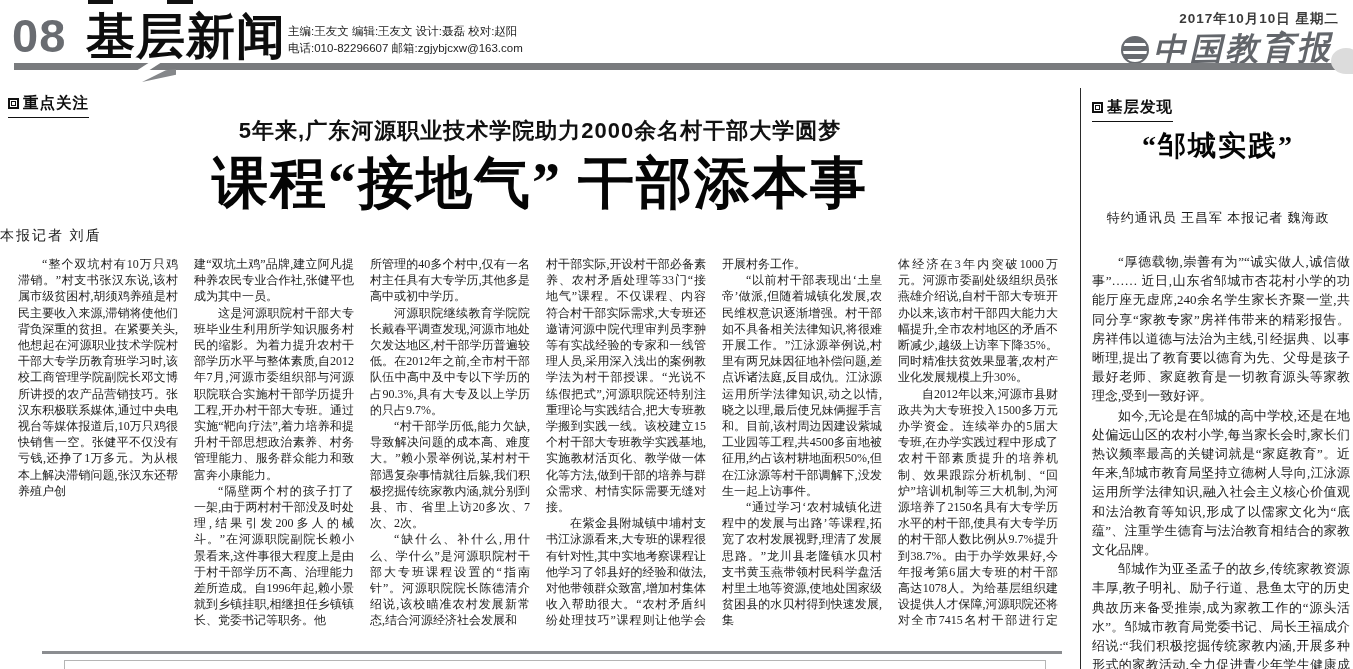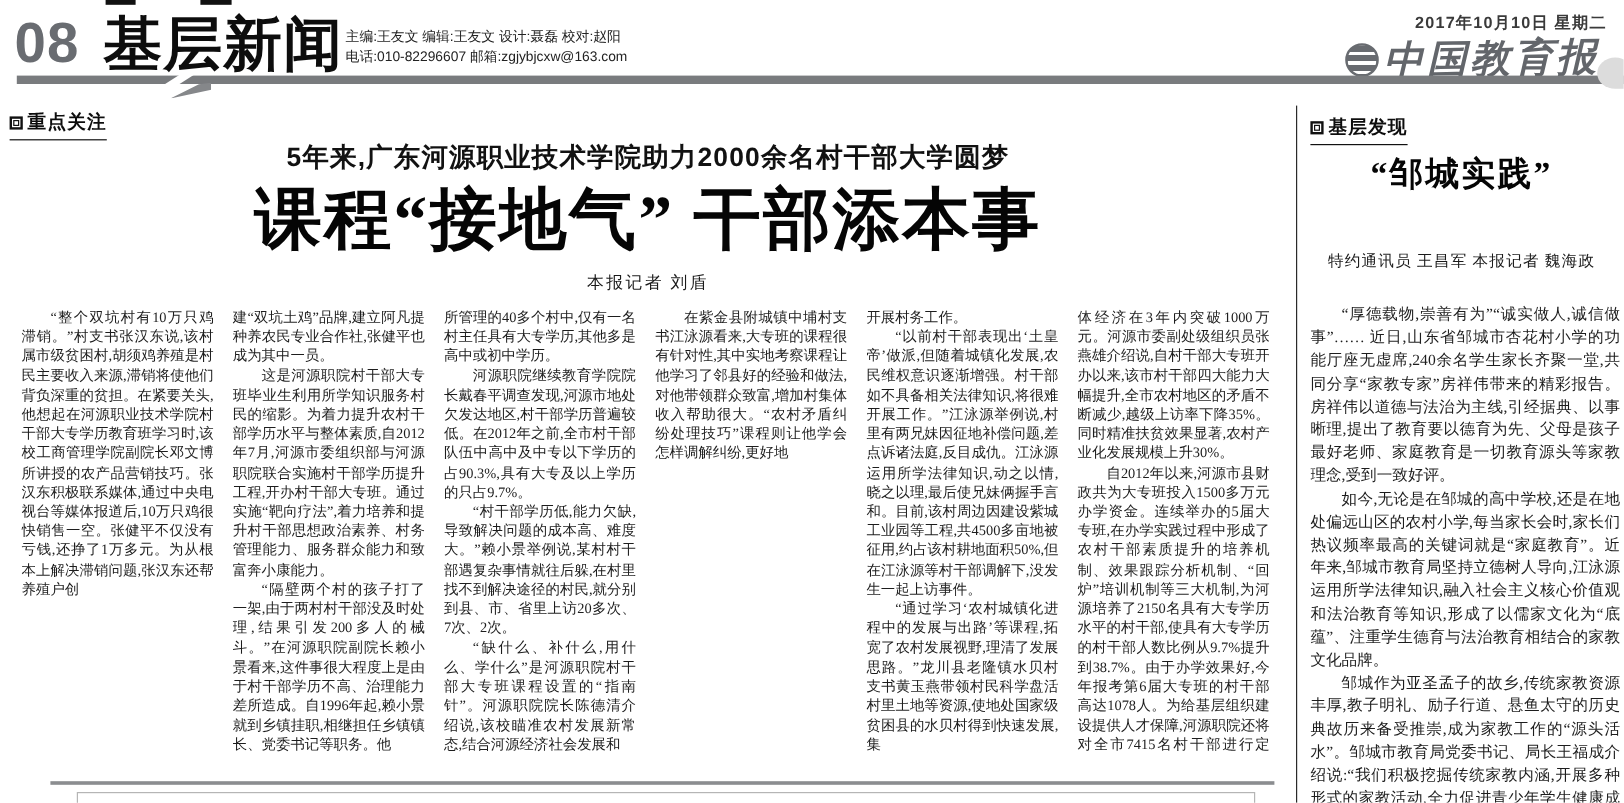--- a/index.html
+++ b/index.html
@@ -73,21 +73,21 @@
     font-family:"Liberation Sans","DejaVu Sans",sans-serif;
     font-size:22px;font-weight:700;color:#111;letter-spacing:1px;
   }
   .main-title{
     left:0;top:146px;width:1080px;text-align:center;
     font-family:"Liberation Serif","DejaVu Serif",serif;
     font-size:56px;font-weight:900;color:#050505;letter-spacing:2px;
     white-space:nowrap;
   }
   .byline{
-    left:0;top:227px;width:1080px;text-align:center;
+    left:0;top:227px;width:1080px;text-align:left;
     font-size:14px;color:#1a1a1a;letter-spacing:2px;
   }
   .columns{
     left:18px;top:256px;width:1042px;height:374px;
     display:flex;gap:16px;overflow:hidden;
   }
   .col{width:160px;flex:0 0 160px;overflow:hidden;}
   .col p, .side-body p{
     margin:0;font-size:12px;line-height:16.2px;
     text-align:justify;text-justify:inter-character;color:#1d1d1d;
@@ -160,24 +160,25 @@
       <p class="indent">“整个双坑村有10万只鸡滞销。”村支书张汉东说,该村属市级贫困村,胡须鸡养殖是村民主要收入来源,滞销将使他们背负深重的贫担。在紧要关头,他想起在河源职业技术学院村干部大专学历教育班学习时,该校工商管理学院副院长邓文博所讲授的农产品营销技巧。张汉东积极联系媒体,通过中央电视台等媒体报道后,10万只鸡很快销售一空。张健平不仅没有亏钱,还挣了1万多元。为从根本上解决滞销问题,张汉东还帮养殖户创</p>
     </div>
     <div class="col">
       <p>建“双坑土鸡”品牌,建立阿凡提种养农民专业合作社,张健平也成为其中一员。</p>
       <p class="indent">这是河源职院村干部大专班毕业生利用所学知识服务村民的缩影。为着力提升农村干部学历水平与整体素质,自2012年7月,河源市委组织部与河源职院联合实施村干部学历提升工程,开办村干部大专班。通过实施“靶向疗法”,着力培养和提升村干部思想政治素养、村务管理能力、服务群众能力和致富奔小康能力。</p>
       <p class="indent">“隔壁两个村的孩子打了一架,由于两村村干部没及时处理,结果引发200多人的械斗。”在河源职院副院长赖小景看来,这件事很大程度上是由于村干部学历不高、治理能力差所造成。自1996年起,赖小景就到乡镇挂职,相继担任乡镇镇长、党委书记等职务。他</p>
     </div>
     <div class="col">
       <p>所管理的40多个村中,仅有一名村主任具有大专学历,其他多是高中或初中学历。</p>
       <p class="indent">河源职院继续教育学院院长戴春平调查发现,河源市地处欠发达地区,村干部学历普遍较低。在2012年之前,全市村干部队伍中高中及中专以下学历的占90.3%,具有大专及以上学历的只占9.7%。</p>
-      <p class="indent">“村干部学历低,能力欠缺,导致解决问题的成本高、难度大。”赖小景举例说,某村村干部遇复杂事情就往后躲,在村里找不到解决途径的村民,就分别到县、市、省里上访20多次、7次、2次。</p>
+      <p class="indent">“村干部学历低,能力欠缺,导致解决问题的成本高、难度大。”赖小景举例说,某村村干部遇复杂事情就往后躲,我们积极挖掘传统家教内涵,就分别到县、市、省里上访20多次、7次、2次。</p>
       <p class="indent">“缺什么、补什么,用什么、学什么”是河源职院村干部大专班课程设置的“指南针”。河源职院院长陈德清介绍说,该校瞄准农村发展新常态,结合河源经济社会发展和</p>
     </div>
     <div class="col">
+      <p>村干部实际,开设村干部必备素养、农村矛盾处理等33门“接地气”课程。不仅课程、内容符合村干部实际需求,大专班还邀请河源中院代理审判员李翀等有实战经验的专家和一线管理人员,采用深入浅出的案例教学法为村干部授课。“光说不练假把式”,河源职院还特别注重理论与实践结合,把大专班教学搬到实践一线。该校建立15个村干部大专班教学实践基地,实施教材活页化、教学做一体化等方法,做到干部的培养与群众需求、村情实际需要无缝对接。</p>
       <p class="indent">在紫金县附城镇中埔村支书江泳源看来,大专班的课程很有针对性,其中实地考察课程让他学习了邻县好的经验和做法,对他带领群众致富,增加村集体收入帮助很大。“农村矛盾纠纷处理技巧”课程则让他学会怎样调解纠纷,更好地</p>
     </div>
     <div class="col">
       <p>开展村务工作。</p>
       <p class="indent">“以前村干部表现出‘土皇帝’做派,但随着城镇化发展,农民维权意识逐渐增强。村干部如不具备相关法律知识,将很难开展工作。”江泳源举例说,村里有两兄妹因征地补偿问题,差点诉诸法庭,反目成仇。江泳源运用所学法律知识,动之以情,晓之以理,最后使兄妹俩握手言和。目前,该村周边因建设紫城工业园等工程,共4500多亩地被征用,约占该村耕地面积50%,但在江泳源等村干部调解下,没发生一起上访事件。</p>
       <p class="indent">“通过学习‘农村城镇化进程中的发展与出路’等课程,拓宽了农村发展视野,理清了发展思路。”龙川县老隆镇水贝村支书黄玉燕带领村民科学盘活村里土地等资源,使地处国家级贫困县的水贝村得到快速发展,集</p>
     </div>
     <div class="col">
       <p>体经济在3年内突破1000万元。河源市委副处级组织员张燕雄介绍说,自村干部大专班开办以来,该市村干部四大能力大幅提升,全市农村地区的矛盾不断减少,越级上访率下降35%。同时精准扶贫效果显著,农村产业化发展规模上升30%。</p>
       <p class="indent">自2012年以来,河源市县财政共为大专班投入1500多万元办学资金。连续举办的5届大专班,在办学实践过程中形成了农村干部素质提升的培养机制、效果跟踪分析机制、“回炉”培训机制等三大机制,为河源培养了2150名具有大专学历水平的村干部,使具有大专学历的村干部人数比例从9.7%提升到38.7%。由于办学效果好,今年报考第6届大专班的村干部高达1078人。为给基层组织建设提供人才保障,河源职院还将对全市7415名村干部进行定期“回炉”轮训。</p>

